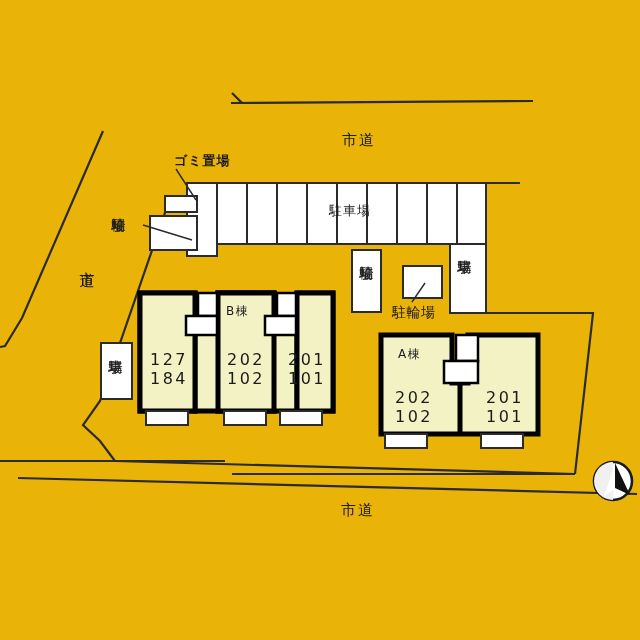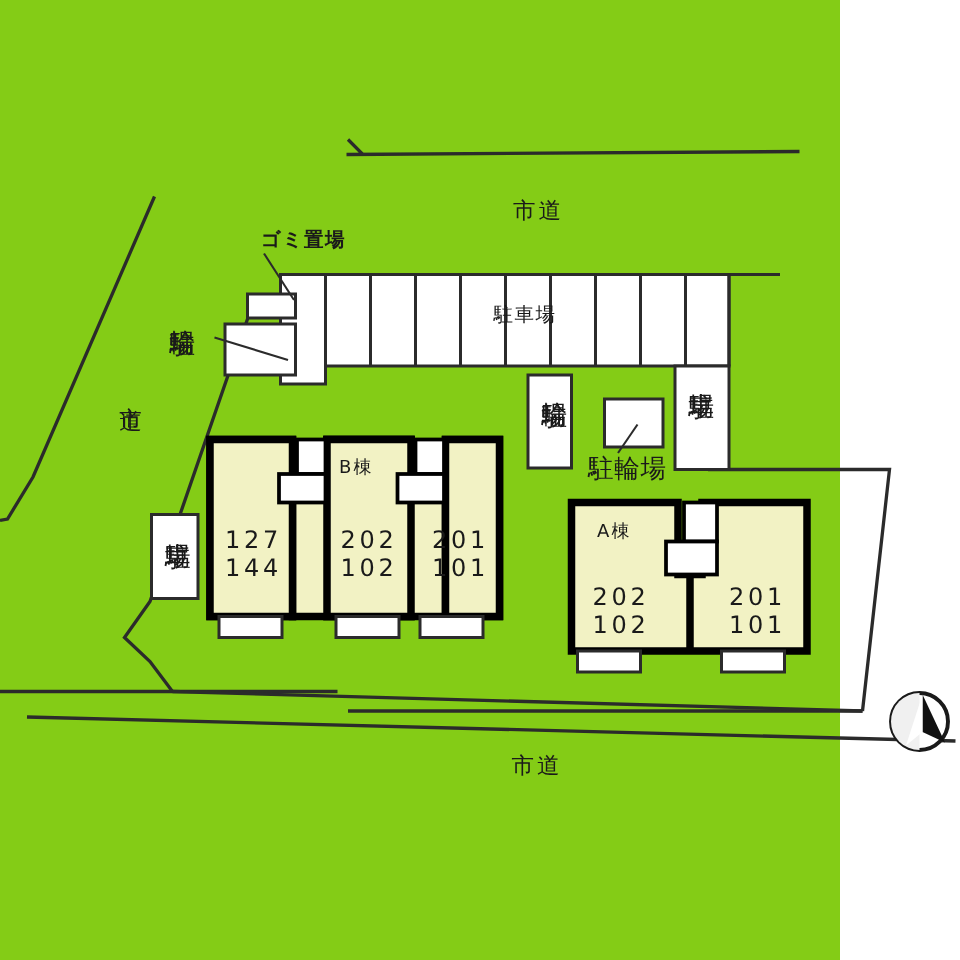--- a/index.html
+++ b/index.html
@@ -8,23 +8,23 @@
     background: #ffffff;
   }
   body {
     width: 640px;
     height: 640px;
     font-family: "DejaVu Sans", sans-serif;
     overflow: hidden;
   }
   #site-map {
     position: relative;
-    width: 560px;
+    width: 640px;
     height: 640px;
-    background: #84cc16;
+    background: #eab308;
   }
   #site-svg {
     position: absolute;
     left: 0;
     top: 0;
     width: 640px;
     height: 640px;
   }
   .lbl {
     position: absolute;
@@ -52,21 +52,21 @@
   }
   .lbl-road {
     font-size: 15px;
     letter-spacing: 2px;
   }
   .lbl-small {
     font-size: 13px;
     letter-spacing: 1px;
   }
   .lbl-tiny {
-    font-size: 17px;
+    font-size: 14px;
     letter-spacing: 0.5px;
   }
 </style>
 </head>
 <body>
 
 <div id="site-map">
 
   <svg id="site-svg" viewBox="0 0 640 640" xmlns="http://www.w3.org/2000/svg">
 
@@ -208,21 +208,21 @@
 
   <div class="lbl lbl-tiny" style="left:392px; top:305px;">駐輪場</div>
 
   <div class="lbl lbl-tiny lbl-v" style="left:458px; top:248px;">駐車場</div>
 
   <div class="lbl lbl-tiny lbl-v" style="left:109px; top:348px;">駐車場</div>
 
   <div class="lbl lbl-bldg" style="left:226px; top:305px;">B棟</div>
 
   <div class="lbl lbl-unit" style="left:143px; top:352px; width:52px;">127</div>
-  <div class="lbl lbl-unit" style="left:143px; top:371px; width:52px;">144</div>
+  <div class="lbl lbl-unit" style="left:143px; top:371px; width:52px;">184</div>
 
   <div class="lbl lbl-unit" style="left:220px; top:352px; width:52px;">202</div>
   <div class="lbl lbl-unit" style="left:220px; top:371px; width:52px;">102</div>
 
   <div class="lbl lbl-unit" style="left:281px; top:352px; width:52px;">201</div>
   <div class="lbl lbl-unit" style="left:281px; top:371px; width:52px;">101</div>
 
   <div class="lbl lbl-bldg" style="left:398px; top:348px;text-align:right;">A棟</div>
 
   <div class="lbl lbl-unit" style="left:388px; top:390px; width:52px;">202</div>

